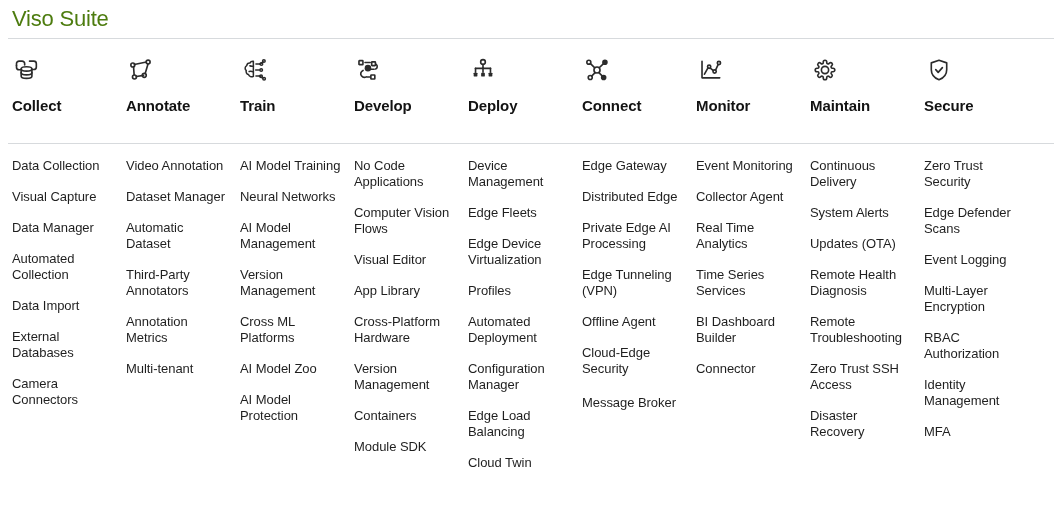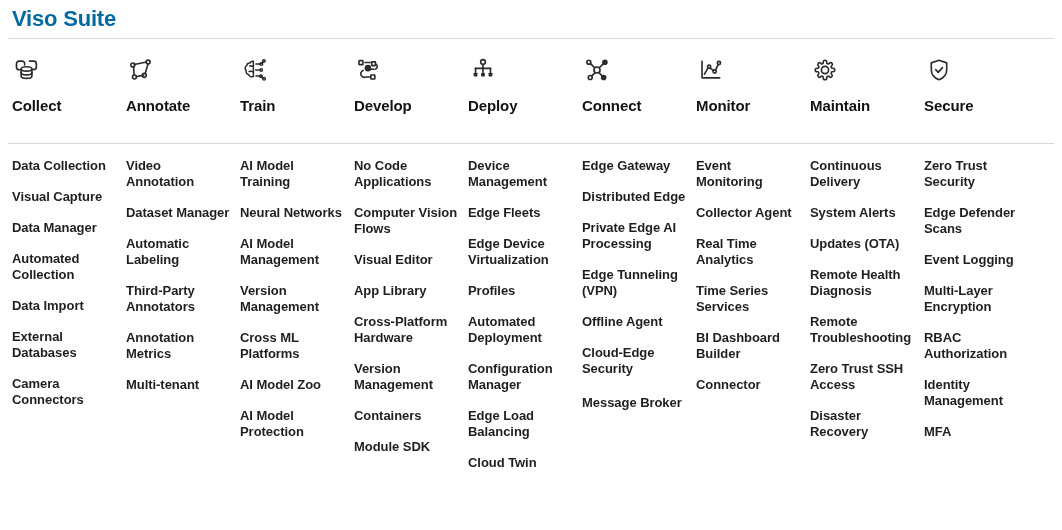--- a/index.html
+++ b/index.html
@@ -25,23 +25,23 @@
 
   
   .title-bar {
     height: 38px;
     display: flex;
     align-items: center;
     padding-left: 4px;
   }
   .app-title {
     font-size: 22px;
-    font-weight: 700;
+    font-weight: 400;
     letter-spacing: -0.2px;
-    color: #0369a1;
+    color: #4d7c0f;
     line-height: 1;
     text-align: center;
   }
 
   .rule {
     height: 1px;
     background: #d7dadd;
     width: 100%;
   }
 
@@ -82,21 +82,20 @@
     display: flex;
     padding-top: 14px;
     height: 372px;
     overflow: hidden;
   }
   .col {
     width: 114px;
     flex: 0 0 114px;
     padding-left: 4px;
     padding-right: 6px;
-    font-weight: bold;
   }
   .item {
     font-size: 13px;
     line-height: 16px;
     color: #1f1f1f;
     margin-bottom: 15px;
     letter-spacing: -0.05px;
     word-break: normal;
   }
   .item.pad-extra { margin-top: 18px; }
@@ -263,21 +262,21 @@
       <div class="item">Data Manager</div>
       <div class="item">Automated Collection</div>
       <div class="item">Data Import</div>
       <div class="item">External Databases</div>
       <div class="item">Camera Connectors</div>
     </div>
 
     <div class="col">
       <div class="item">Video Annotation</div>
       <div class="item">Dataset Manager</div>
-      <div class="item">Automatic Labeling</div>
+      <div class="item">Automatic Dataset</div>
       <div class="item">Third-Party Annotators</div>
       <div class="item">Annotation Metrics</div>
       <div class="item">Multi-tenant</div>
     </div>
 
     <div class="col">
       <div class="item">AI Model Training</div>
       <div class="item">Neural Networks</div>
       <div class="item">AI Model Management</div>
       <div class="item">Version Management</div>

